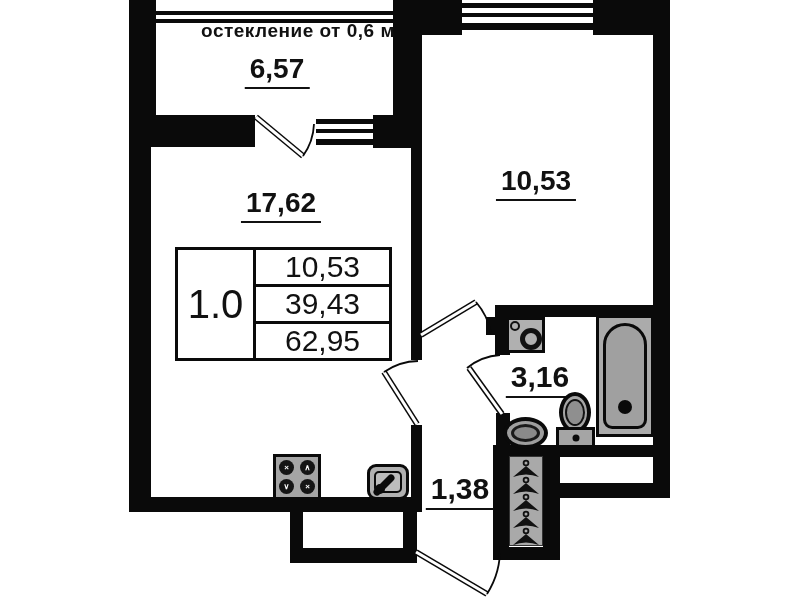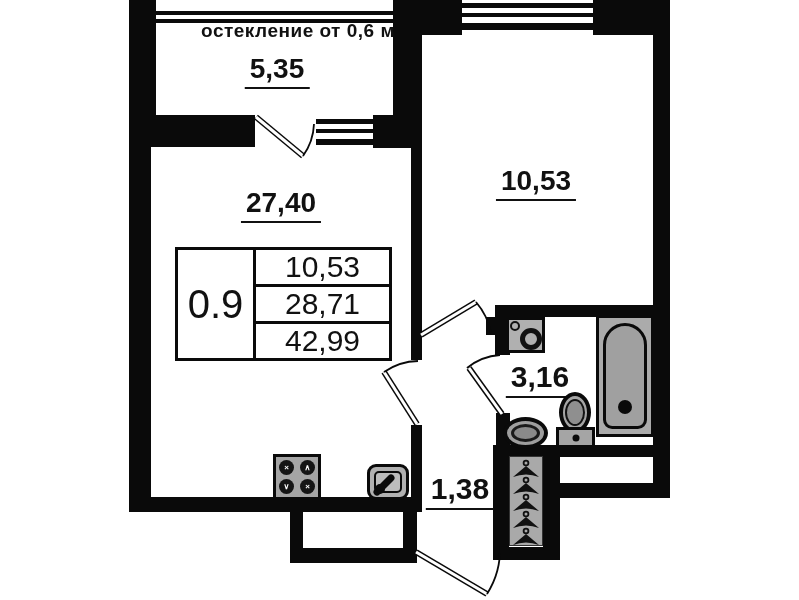--- a/index.html
+++ b/index.html
@@ -95,35 +95,35 @@
 
   <div class="w" style="left:129px;top:497px;width:284px;height:15px;"></div>
   <div class="w" style="left:290px;top:510px;width:127px;height:53px;"></div>
   <div class="wh" style="left:303px;top:512px;width:100px;height:36px;"></div>
 
   <div class="w" style="left:411px;top:148px;width:11px;height:212px;"></div>
   <div class="w" style="left:411px;top:425px;width:11px;height:87px;"></div>
 
   <div class="txt gnote" style="left:298px;top:21px;">остекление от 0,6 м</div>
   <div class="txt area-lg" style="left:277px;top:55px;">
-    <span class="under">5,35</span></div>
+    <span class="under">6,57</span></div>
   <div class="txt area-lg" style="left:281px;top:189px;">
-    <span class="under">27,40</span></div>
+    <span class="under">17,62</span></div>
   <div class="txt area-lg" style="left:536px;top:167px;">
     <span class="under">10,53</span></div>
   <div class="txt area-md" style="left:540px;top:362px;">
     <span class="under">3,16</span></div>
   <div class="txt area-md" style="left:460px;top:474px;">
     <span class="under">1,38</span></div>
 
   <div class="legend">
-    <div class="unit">0.9</div>
+    <div class="unit">1.0</div>
     <div class="val">10,53</div>
-    <div class="val">28,71</div>
-    <div class="val">42,99</div>
+    <div class="val">39,43</div>
+    <div class="val">62,95</div>
   </div>
 
   <div class="fx stove">
     <div class="burner" style="left:3px;top:3px;">×</div>
     <div class="burner" style="right:3px;top:3px;">∧</div>
     <div class="burner" style="left:3px;bottom:3px;">∨</div>
     <div class="burner" style="right:3px;bottom:3px;">×</div>
   </div>
   <div class="fx ksink">
       <div class="inner"></div>

